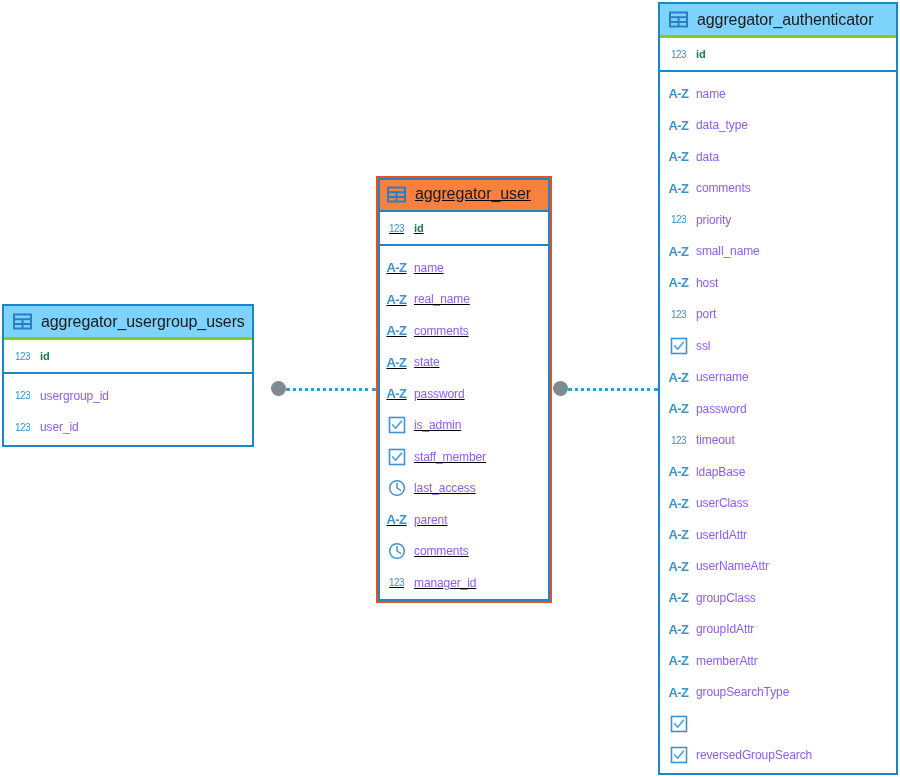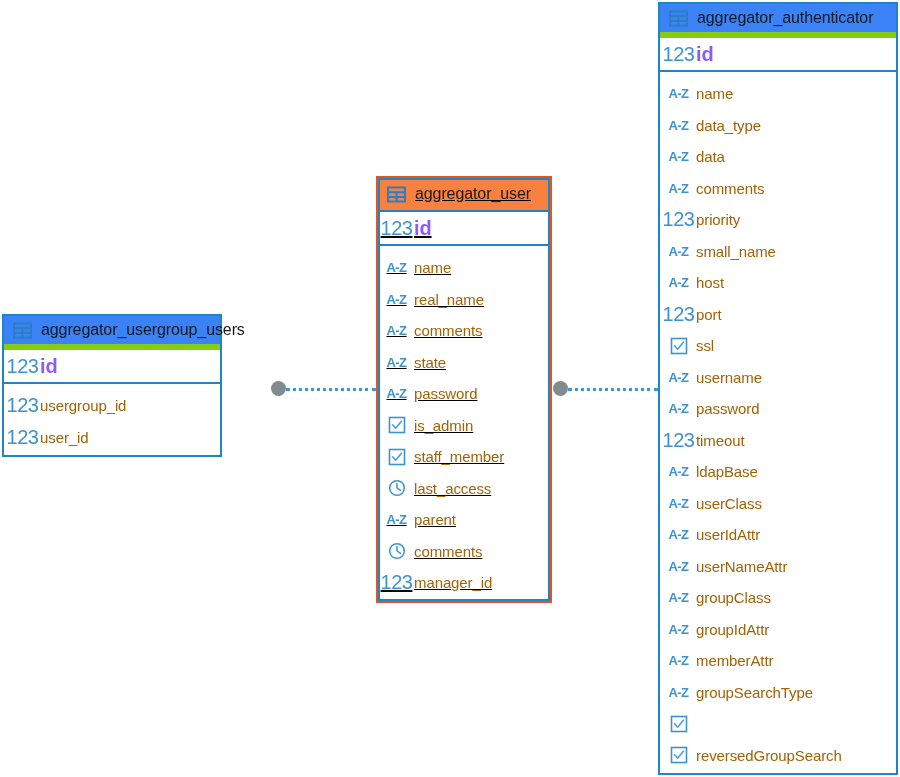--- a/index.html
+++ b/index.html
@@ -31,26 +31,26 @@
     position: absolute;
     left: 0; top: 0; right: 0; bottom: 0;
     border: 2px solid #1c86c8;
     pointer-events: none;
   }
 
   
   .ent-header {
     box-sizing: border-box;
     height: 34px;
-    background: #3b82f6;
+    background: #7dd3fc;
     display: flex;
     align-items: center;
     padding: 0 8px;
     gap: 8px;
-    border-bottom: 6px solid #84cc16;
+    border-bottom: 3px solid #84cc16;
   }
   .entity.accent .ent-header {
     background: #f9813f;
     border-bottom: 2px solid #1c86c8;
   }
   .ent-title {
     font-size: 16px;
     color: #1a1a1a;
     white-space: nowrap;
     letter-spacing: -0.1px;
@@ -62,52 +62,52 @@
     height: 34px;
     display: flex;
     align-items: center;
     padding: 0 8px;
     gap: 7px;
     border-bottom: 2px solid #1c86c8;
     background: #ffffff;
   }
   .pk-row .col-label {
     font-weight: bold;
-    font-size: 20px;
-    color: #8b5cf6;
+    font-size: 11px;
+    color: #15803d;
   }
 
   
   .col-list {
     padding: 6px 8px 2px 8px;
   }
   .col-row {
     height: 31.5px;
     display: flex;
     align-items: center;
     gap: 7px;
   }
   .col-label {
-    font-size: 15px;
-    color: #a16207;
+    font-size: 12px;
+    color: #8b5cf6;
     white-space: nowrap;
     letter-spacing: -0.1px;
   }
 
   
   .icon {
     flex: 0 0 auto;
     display: inline-flex;
     align-items: center;
     justify-content: center;
     width: 21px;
     height: 18px;
   }
   .icon-num {
-    font-size: 20px;
+    font-size: 10px;
     color: #3e93cf;
     font-family: "Liberation Sans", sans-serif;
     letter-spacing: -0.5px;
   }
   .icon-az {
     font-size: 13px;
     font-weight: bold;
     color: #3e93cf;
     letter-spacing: -0.5px;
   }
@@ -123,21 +123,21 @@
   .conn-line {
     position: absolute;
     height: 0;
     border-top: 3px dotted #2a9fd8;
   }
 </style>
 </head>
 <body>
 
 <div id="canvas">
-    <div class="entity" style="left: 2px; top: 314px; width: 220px;">
+    <div class="entity" style="left: 2px; top: 304px; width: 252px;">
       <div class="ent-header">
         <span class="icon">
           <svg width="19" height="17" viewBox="0 0 19 17">
             <rect x="1" y="1.5" width="17" height="14" fill="none" stroke="#2a7fc4" stroke-width="2"></rect>
             <line x1="1" y1="6.2" x2="18" y2="6.2" stroke="#2a7fc4" stroke-width="2"></line>
             <line x1="1" y1="11" x2="18" y2="11" stroke="#2a7fc4" stroke-width="2"></line>
             <line x1="9.5" y1="6.2" x2="9.5" y2="15.5" stroke="#2a7fc4" stroke-width="2"></line>
           </svg>
         </span>
         <span class="ent-title">aggregator_usergroup_users</span>

